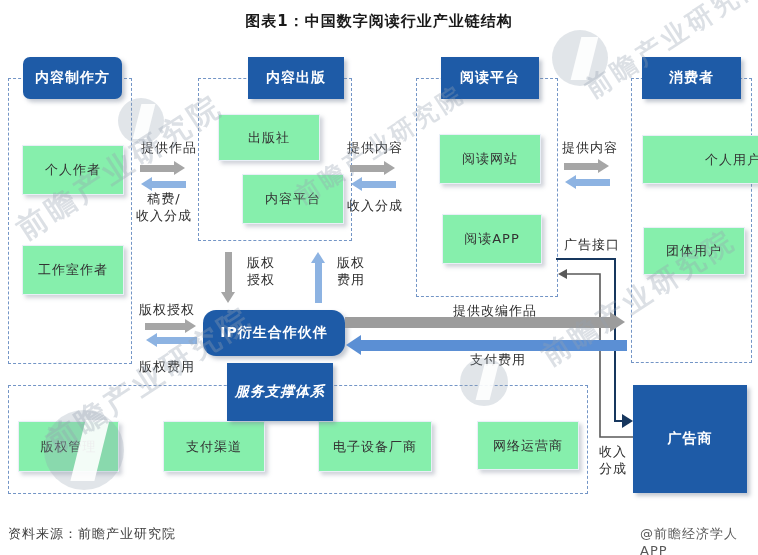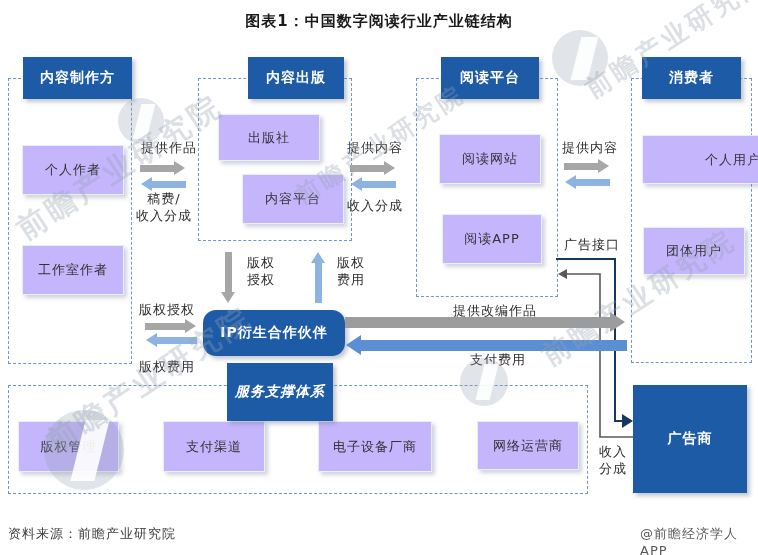--- a/index.html
+++ b/index.html
@@ -4,21 +4,21 @@
 <style>
   html,body{margin:0;padding:0;background:#fff;}
   .canvas{position:relative;width:758px;height:555px;background:#ffffff;overflow:hidden;
           font-family:"DejaVu Sans","Liberation Sans",sans-serif;}
   .title{position:absolute;left:0;right:0;top:12px;text-align:center;font-size:15px;
          font-weight:bold;color:#1a1a1a;letter-spacing:1px;}
   .dashed{position:absolute;border:1px dashed #7395c6;background:transparent;z-index:1;}
   .hdr,.solid{position:absolute;background:#1e5ba7;color:#ffffff;font-weight:bold;font-size:14px;
         display:flex;align-items:center;justify-content:center;text-align:center;
         box-shadow:3px 3px 4px rgba(120,130,150,.45);z-index:3;letter-spacing:1px;}
-  .lbox{position:absolute;background:#c4b5fd;color:#333;font-size:13px;display:flex;
+  .lbox{position:absolute;background:#86efac;color:#333;font-size:13px;display:flex;
         align-items:center;justify-content:center;text-align:center;
         border:1px solid #e9eff7;box-shadow:3px 3px 4px rgba(120,130,150,.35);z-index:3;letter-spacing:1px;}
   .flow{position:absolute;font-size:13px;color:#2d2d2d;text-align:center;
         white-space:pre-line;line-height:1.3;z-index:4;letter-spacing:1px;}
   
   .ar{position:absolute;z-index:4;}
   .ar-r{height:7px;}  .ar-l{height:7px;}
   .ar-r::after{content:"";position:absolute;left:100%;top:-4px;border-top:7px solid transparent;
                border-bottom:7px solid transparent;border-left:11px solid;}
   .ar-l::before{content:"";position:absolute;right:100%;top:-4px;border-top:7px solid transparent;
@@ -59,21 +59,21 @@
   <div class="dashed" style="left:631px;top:78px;width:119px;height:283px;"></div>
   <div class="dashed" style="left:8px;top:385px;width:578px;height:107px;"></div>
 
   <svg class="conn" width="758" height="555">
     <path d="M556,259 L615,259 L615,421 L622,421" fill="none" stroke="#17375e" stroke-width="2"></path>
     <polygon points="622,414 633,421 622,428" fill="#17375e"></polygon>
     <path d="M633,437 L600,437 L600,274 L567,274" fill="none" stroke="#595959" stroke-width="1.6"></path>
     <polygon points="567,269 558,274 567,279" fill="#595959"></polygon>
   </svg>
 
-  <div class="hdr" style="left:23px;top:57px;width:109px;height:42px;">内容制作方</div>
+  <div class="hdr" style="left:23px;top:57px;width:99px;height:42px;border-radius:7px;">内容制作方</div>
   <div class="hdr" style="left:220px;top:57px;width:96px;height:42px;margin-left:28px;">内容出版</div>
   <div class="hdr" style="left:642px;top:57px;width:99px;height:42px;">消费者</div>
   <div class="hdr" style="left:441px;top:57px;width:98px;height:42px;">阅读平台</div>
 
   <div class="lbox" style="left:22px;top:145px;width:100px;height:48px;">个人作者</div>
   <div class="lbox" style="left:22px;top:245px;width:100px;height:48px;">工作室作者</div>
   <div class="lbox" style="left:218px;top:114px;width:100px;height:45px;">出版社</div>
   <div class="lbox" style="left:218px;top:174px;width:100px;height:48px;margin-left:24px;">内容平台</div>
   <div class="lbox" style="left:439px;top:134px;width:100px;height:48px;">阅读网站</div>
   <div class="lbox" style="left:442px;top:214px;width:98px;height:48px;">阅读APP</div>

